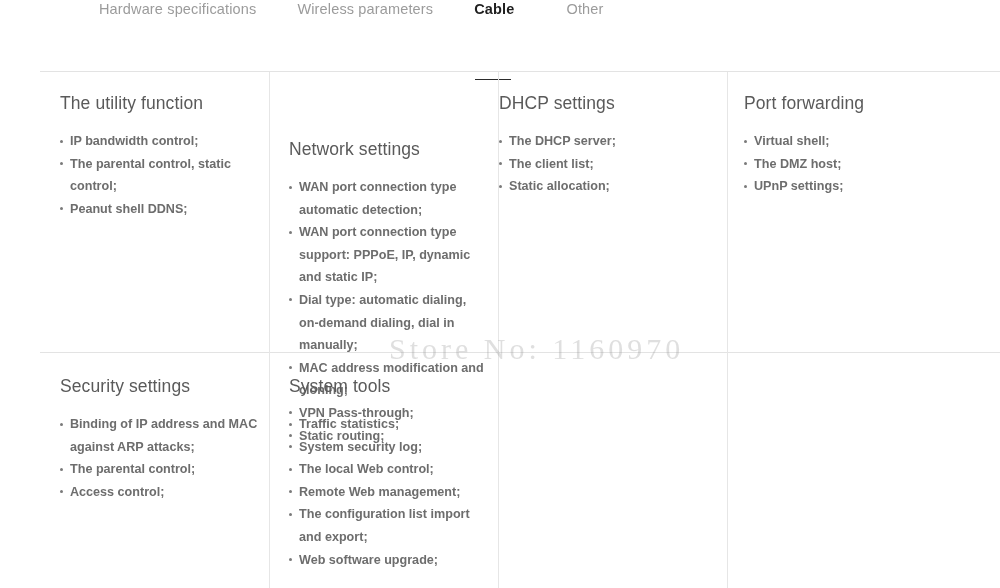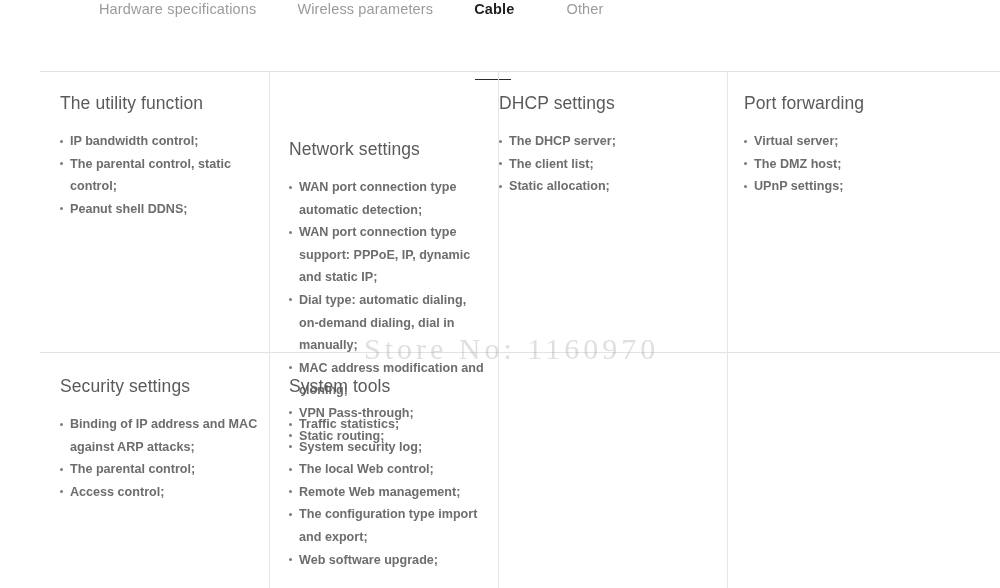--- a/index.html
+++ b/index.html
@@ -129,21 +129,21 @@
 
   
   #panel-security   { left: 60px;  top: 375px; width: 200px; }
   #panel-systools   { left: 289px; top: 375px; width: 198px; }
 
   .list-gap { height: 16px; }
 
   
   .watermark {
     position: absolute;
-    left: 364px;
+    left: 389px;
     top: 332px;
     font-family: "Liberation Serif", serif;
     font-size: 30px;
     letter-spacing: 4px;
     color: rgba(150,150,150,0.30);
     white-space: nowrap;
     pointer-events: none;
     user-select: none;
   }
 </style>
@@ -247,21 +247,21 @@
         </li>
       </ul>
   </div>
 
   <div class="panel" id="panel-portforwarding">
     <h3>Port forwarding</h3>
     <div class="list-gap"></div>
     <ul>
         <li>
           <span class="bullet"></span>
-          <span class="txt">Virtual server;</span>
+          <span class="txt">Virtual shell;</span>
         </li>
         <li>
           <span class="bullet"></span>
           <span class="txt">The DMZ host;</span>
         </li>
         <li>
           <span class="bullet"></span>
           <span class="txt">UPnP settings;</span>
         </li>
       </ul>
@@ -301,21 +301,21 @@
         <li>
           <span class="bullet"></span>
           <span class="txt">The local Web control;</span>
         </li>
         <li>
           <span class="bullet"></span>
           <span class="txt">Remote Web management;</span>
         </li>
         <li>
           <span class="bullet"></span>
-          <span class="txt">The configuration type import and export;</span>
+          <span class="txt">The configuration list import and export;</span>
         </li>
         <li>
           <span class="bullet"></span>
           <span class="txt">Web software upgrade;</span>
         </li>
       </ul>
   </div>
 
 </div>
 

